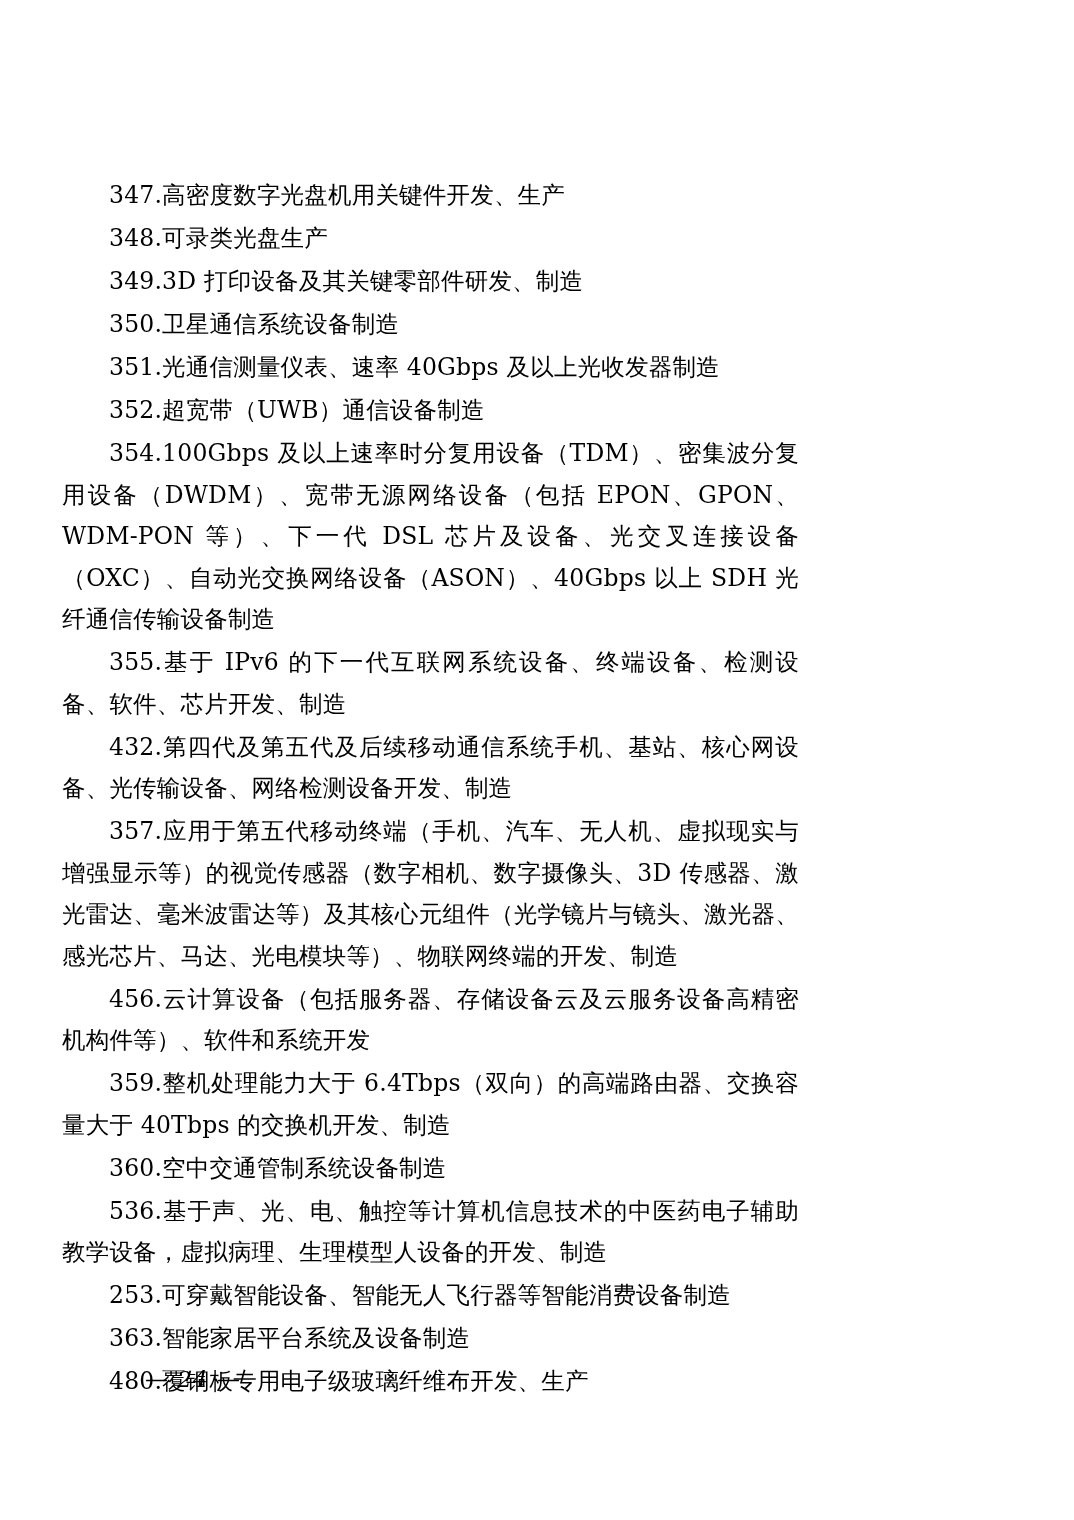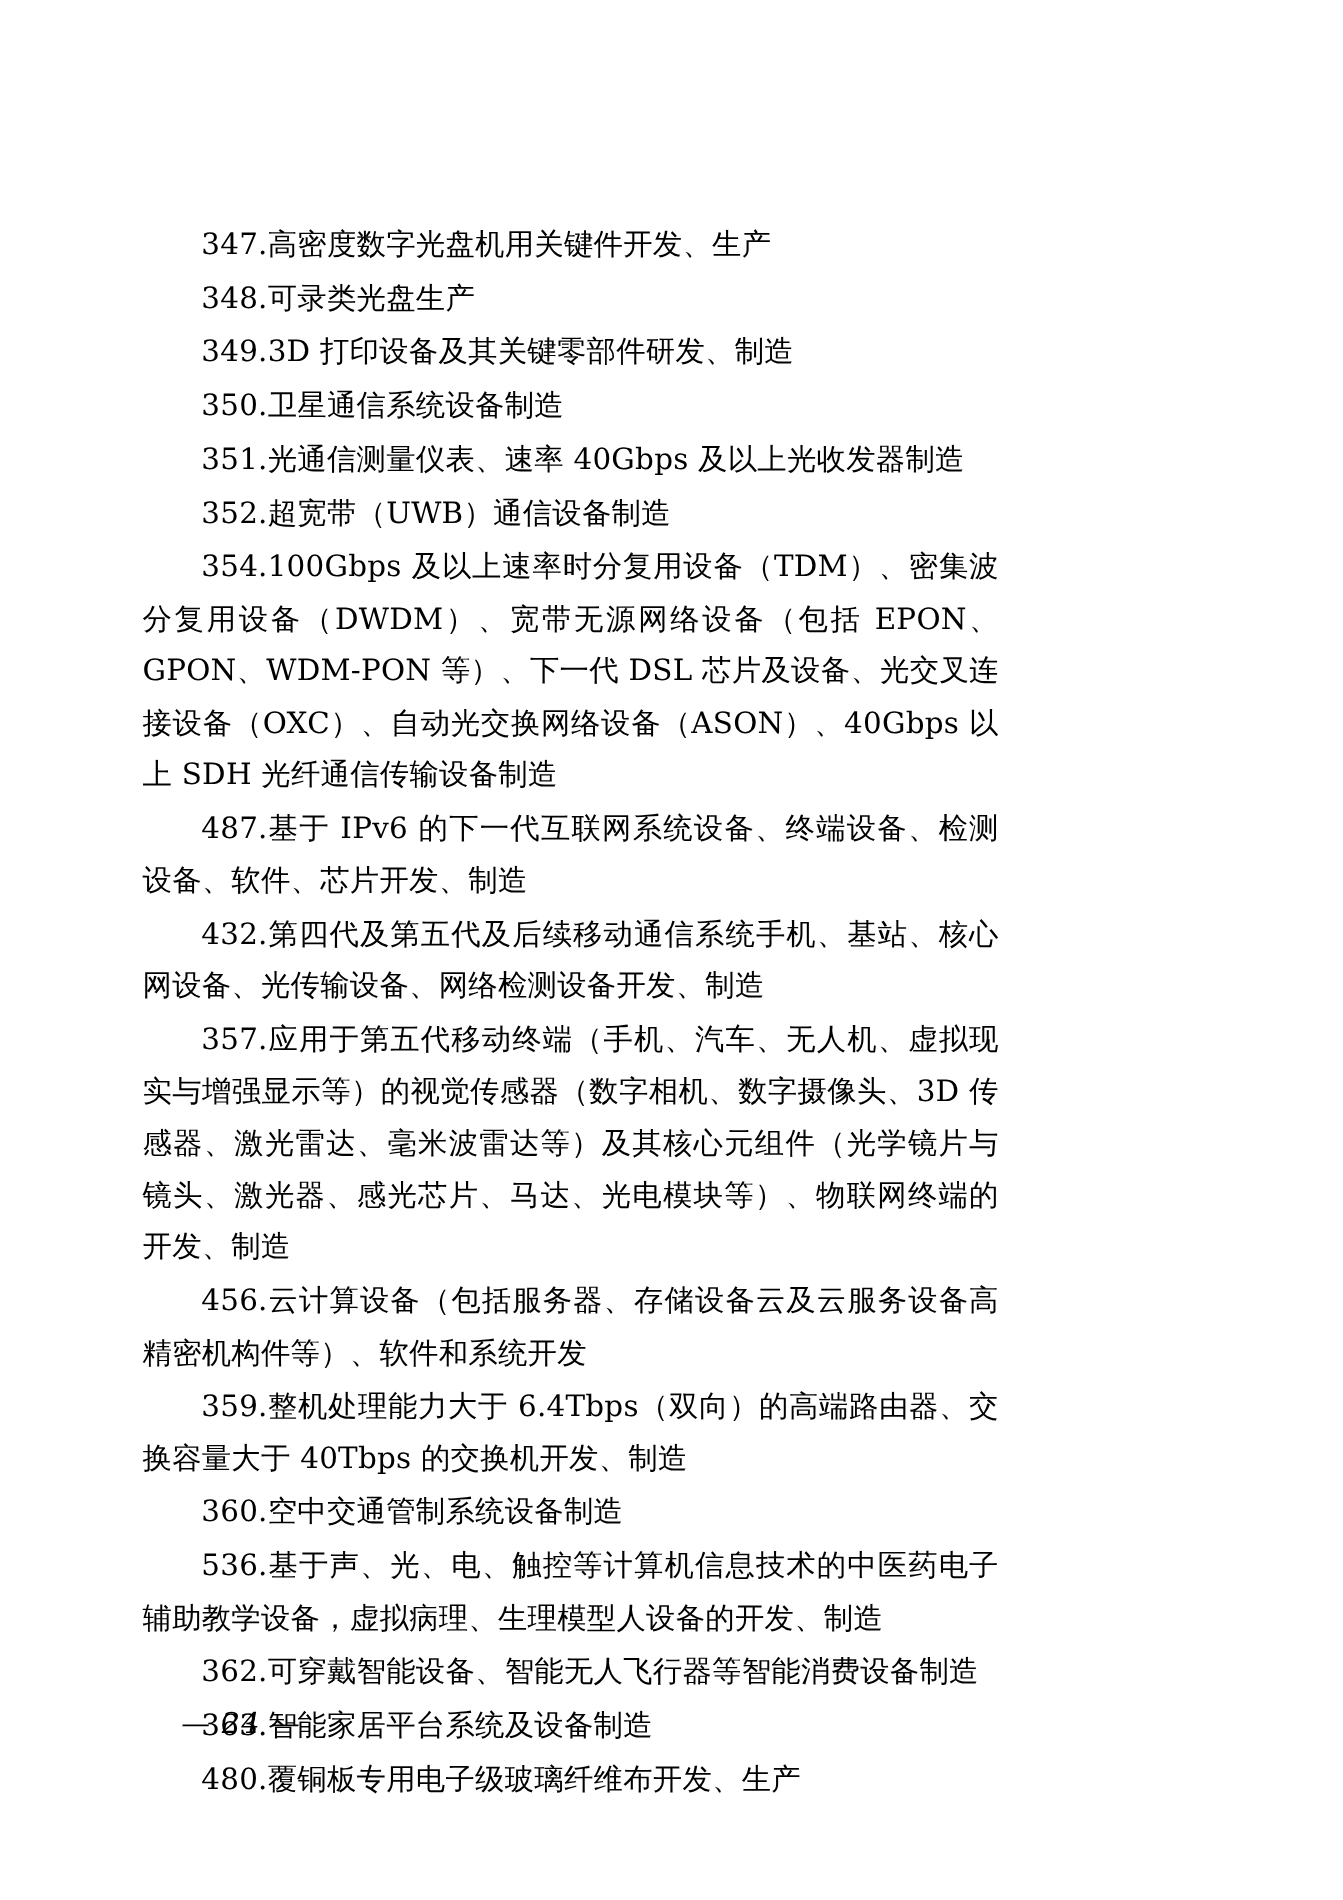--- a/index.html
+++ b/index.html
@@ -15,21 +15,21 @@
     position: relative;
     overflow: hidden;
   }
   .page {
     position: absolute;
     left: 0;
     top: 0;
     width: 944px;
     height: 1520px;
     box-sizing: border-box;
-    padding: 175px 145px 0 114px;
+    padding: 175px 145px 0 62px;
   }
   .body-text {
     font-size: 23.5px;
     line-height: 41.5px;
     text-align: justify;
     text-justify: inter-ideograph;
     letter-spacing: 0.2px;
   }
   .para {
     margin: 0 0 1.5px 0;
@@ -49,26 +49,26 @@
 
 <div class="page">
   <div class="body-text">
     <p class="para">347.高密度数字光盘机用关键件开发、生产</p>
     <p class="para">348.可录类光盘生产</p>
     <p class="para">349.3D 打印设备及其关键零部件研发、制造</p>
     <p class="para">350.卫星通信系统设备制造</p>
     <p class="para">351.光通信测量仪表、速率 40Gbps 及以上光收发器制造</p>
     <p class="para">352.超宽带（UWB）通信设备制造</p>
     <p class="para">354.100Gbps 及以上速率时分复用设备（TDM）、密集波分复用设备（DWDM）、宽带无源网络设备（包括 EPON、GPON、WDM-PON 等）、下一代 DSL 芯片及设备、光交叉连接设备（OXC）、自动光交换网络设备（ASON）、40Gbps 以上 SDH 光纤通信传输设备制造</p>
-    <p class="para">487.基于 IPv6 的下一代互联网系统设备、终端设备、检测设备、软件、芯片开发、制造</p>
+    <p class="para">355.基于 IPv6 的下一代互联网系统设备、终端设备、检测设备、软件、芯片开发、制造</p>
     <p class="para">432.第四代及第五代及后续移动通信系统手机、基站、核心网设备、光传输设备、网络检测设备开发、制造</p>
     <p class="para">357.应用于第五代移动终端（手机、汽车、无人机、虚拟现实与增强显示等）的视觉传感器（数字相机、数字摄像头、3D 传感器、激光雷达、毫米波雷达等）及其核心元组件（光学镜片与镜头、激光器、感光芯片、马达、光电模块等）、物联网终端的开发、制造</p>
     <p class="para">456.云计算设备（包括服务器、存储设备云及云服务设备高精密机构件等）、软件和系统开发</p>
     <p class="para">359.整机处理能力大于 6.4Tbps（双向）的高端路由器、交换容量大于 40Tbps 的交换机开发、制造</p>
     <p class="para">360.空中交通管制系统设备制造</p>
     <p class="para">536.基于声、光、电、触控等计算机信息技术的中医药电子辅助教学设备，虚拟病理、生理模型人设备的开发、制造</p>
-    <p class="para">362.可穿戴智能设备、智能无人飞行器等智能消费设备制造</p>
+    <p class="para">253.可穿戴智能设备、智能无人飞行器等智能消费设备制造</p>
     <p class="para">363.智能家居平台系统及设备制造</p>
     <p class="para">480.覆铜板专用电子级玻璃纤维布开发、生产</p>
   </div>
 </div>
 
 <div class="footer">— 24 —</div>
 
 </body></html>

